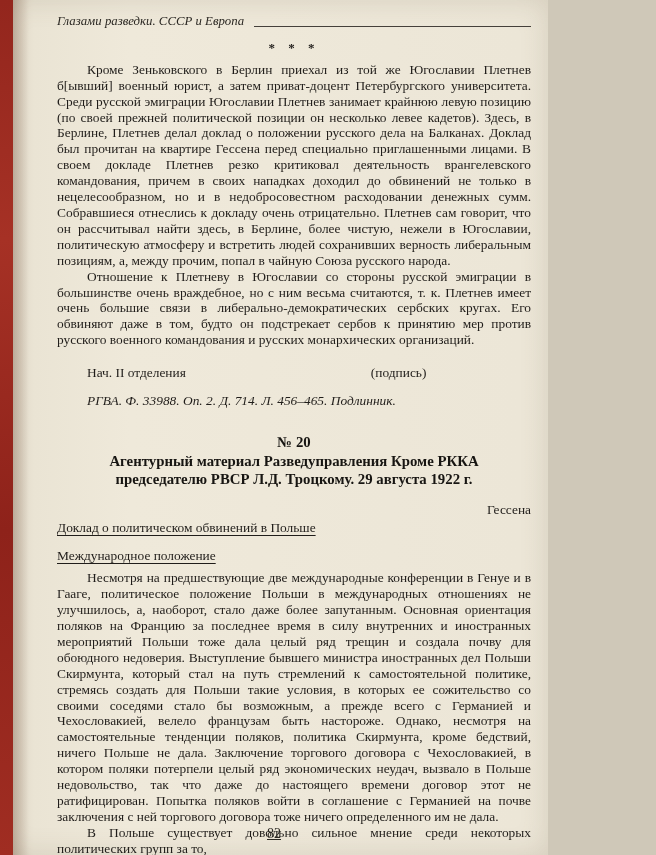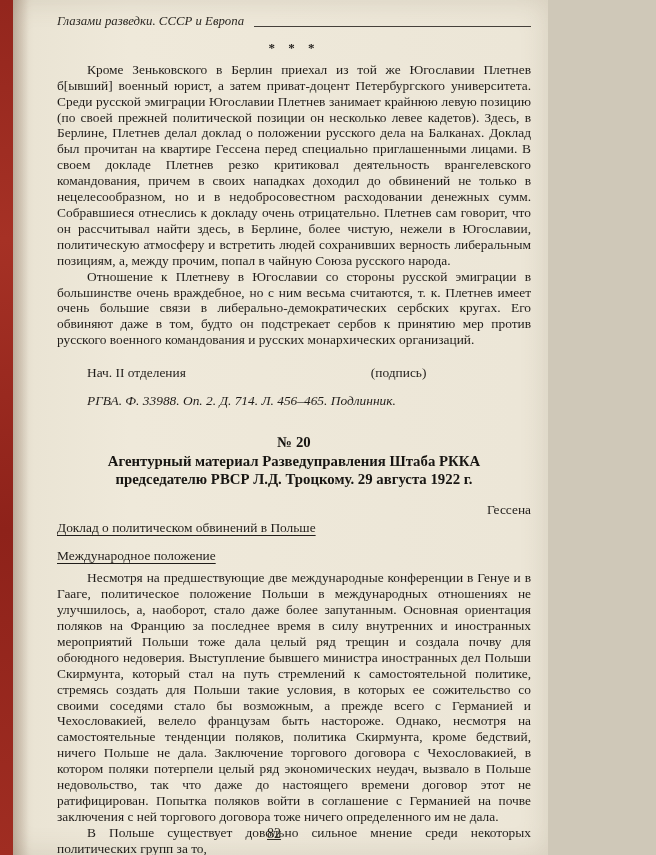--- a/index.html
+++ b/index.html
@@ -130,21 +130,21 @@
 
     <div class="signature-row">
       <span class="sig-left">Нач. II отделения</span>
       <span class="sig-right">(подпись)</span>
     </div>
 
     <p class="archive-ref">РГВА. Ф. 33988. Оп. 2. Д. 714. Л. 456–465. Подлинник.</p>
 
     <div class="doc-heading">
       <div class="doc-number">№ 20</div>
-      <div class="doc-title-line">Агентурный материал Разведуправления Штаба РККА</div>
+      <div class="doc-title-line">Агентурный материал Разведуправления Кроме РККА</div>
       <div class="doc-title-line">председателю РВСР Л.Д. Троцкому. 29 августа 1922 г.</div>
     </div>
 
     <div class="classification">Гессена</div>
 
     <div class="underlined-title">Доклад о политическом обвинений в Польше</div>
 
     <div class="underlined-subtitle">Международное положение</div>
 
     <p class="body-text indent">Несмотря на предшествующие две международные конференции в Генуе и в Гааге, политическое положение Польши в международных отношениях не улучшилось, а, наоборот, стало даже более запутанным. Основная ориентация поляков на Францию за последнее время в силу внутренних и иностранных мероприятий Польши тоже дала целый ряд трещин и создала почву для обоюдного недоверия. Выступление бывшего министра иностранных дел Польши Скирмунта, который стал на путь стремлений к самостоятельной политике, стремясь создать для Польши такие условия, в которых ее сожительство со своими соседями стало бы возможным, а прежде всего с Германией и Чехословакией, велело французам быть настороже. Однако, несмотря на самостоятельные тенденции поляков, политика Скирмунта, кроме бедствий, ничего Польше не дала. Заключение торгового договора с Чехословакией, в котором поляки потерпели целый ряд экономических неудач, вызвало в Польше недовольство, так что даже до настоящего времени договор этот не ратифицирован. Попытка поляков войти в соглашение с Германией на почве заключения с ней торгового договора тоже ничего определенного им не дала.</p>

